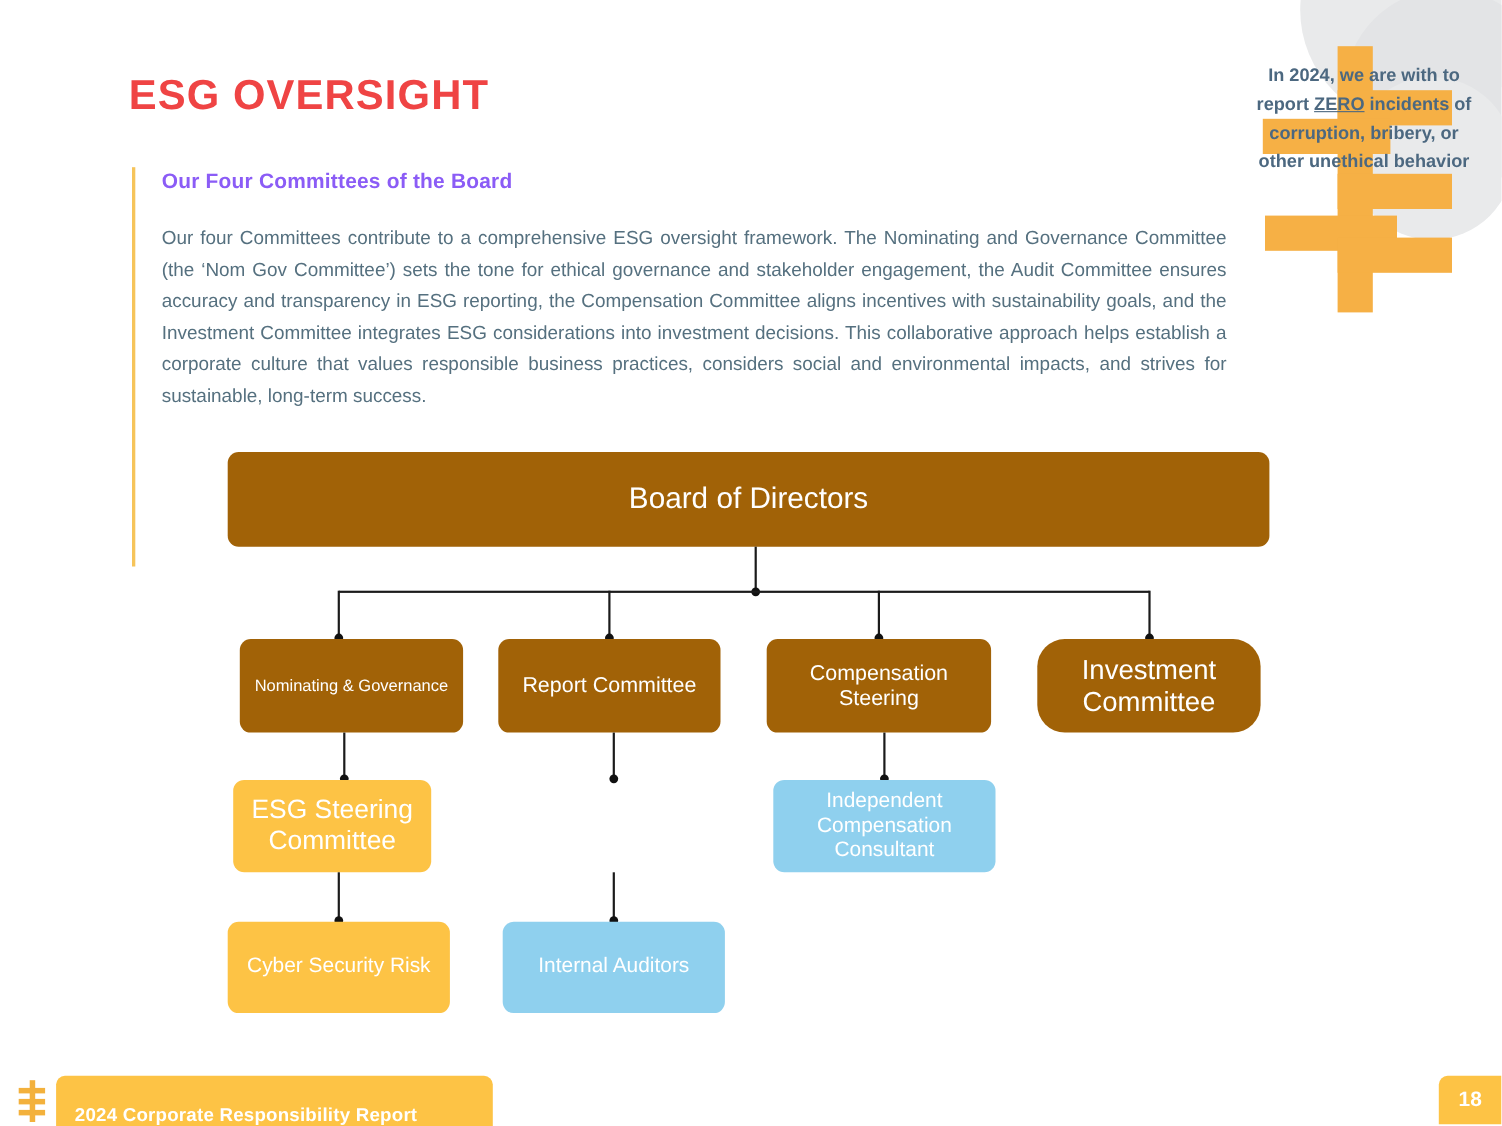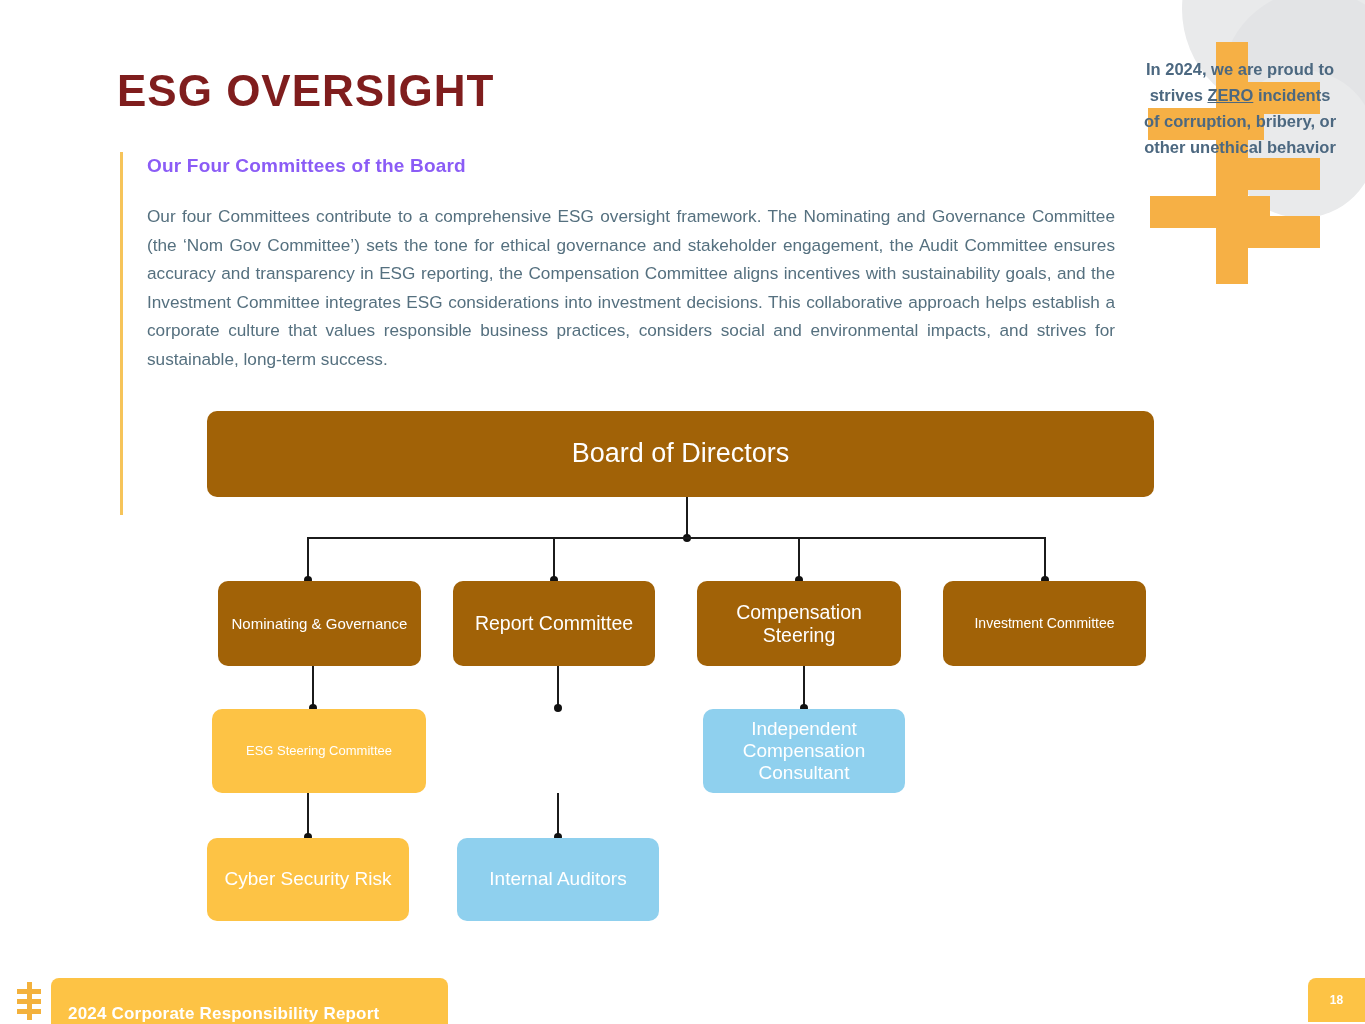--- a/index.html
+++ b/index.html
@@ -38,22 +38,22 @@
   .ob-vert      { left:76px;  top:42px;  width:32px;  height:242px; }
   .ob-r1        { left:76px;  top:82px;  width:104px; height:32px; }
   .ob-r2        { left:8px;   top:108px; width:116px; height:32px; }
   .ob-r3        { left:76px;  top:158px; width:104px; height:32px; }
   .ob-r4        { left:10px;  top:196px; width:120px; height:32px; }
   .ob-r5        { left:76px;  top:216px; width:104px; height:32px; }
 
   
   .page-title{
     position:absolute; left:117px; top:66px;
-    font-size:44px; font-weight:bold; letter-spacing:1px;
-    color:#7f1d1d;
+    font-size:38px; font-weight:bold; letter-spacing:1px;
+    color:#ef4444;
   }
 
   
   .accent-rule{
     position:absolute; left:120px; top:152px;
     width:3px; height:363px; background:#F6C45A;
   }
 
   
   .subhead{
@@ -82,23 +82,23 @@
   }
   .node.dark   { background:#a16207; }
   .node.orange { background:#FDC345; }
   .node.lblue  { background:#8FD0EE; }
 
   .n-board{ left:207px; top:411px; width:947px; height:86px; font-size:27px; }
 
   .n-nom { left:218px; top:581px; width:203px; height:85px; font-size:15px; }
   .n-aud { left:453px; top:581px; width:202px; height:85px; font-size:19.5px; }
   .n-com { left:697px; top:581px; width:204px; height:85px; font-size:19.5px; }
-  .n-inv { left:943px; top:581px; width:203px; height:85px; font-size:14px; }
-
-  .n-esg  { left:212px; top:709px; width:214px; height:84px; font-size:13px; }
+  .n-inv { left:943px; top:581px; width:203px; height:85px; font-size:25px;border-radius:25px; }
+
+  .n-esg  { left:212px; top:709px; width:180px; height:84px; font-size:24px; }
   .n-ind  { left:457px; top:709px; width:202px; height:84px; font-size:19px; }
   .n-icc  { left:703px; top:709px; width:202px; height:84px; font-size:19px; }
 
   .n-cyb  { left:207px; top:838px; width:202px; height:83px; font-size:19px; }
   .n-int  { left:457px; top:838px; width:202px; height:83px; font-size:19px; }
 
   .conn{ position:absolute; background:#1b1b1b; }
   .conn.v{ width:2px; }
   .conn.h{ height:2px; }
   .dot{
@@ -125,21 +125,21 @@
   .fl-v { left:13px; top:0px;  width:5px;  height:38px; }
   .fl-h1{ left:3px;  top:7px;  width:24px; height:5px; }
   .fl-h2{ left:3px;  top:17px; width:24px; height:5px; }
   .fl-h3{ left:3px;  top:27px; width:24px; height:5px; }
 
   .page-badge{
     position:absolute; left:1308px; top:978px;
     width:57px; height:44px; background:#FDC345;
     border-radius:8px 0 0 0;
     display:flex; align-items:center; justify-content:center;
-    color:#ffffff; font-weight:bold; font-size:12px;
+    color:#ffffff; font-weight:bold; font-size:19px;
   }
 
   .callout{
     position:absolute; left:1140px; top:56px;
     width:200px;
     text-align:center;
     font-size:16.5px; line-height:26px;
     font-weight:bold; color:#4C6880;
   }
   .callout u{ text-decoration:underline; }
@@ -156,21 +156,21 @@
   <div class="cross-wrap">
     <i class="ob-vert"></i>
     <i class="ob-r1"></i>
     <i class="ob-r2"></i>
     <i class="ob-r3"></i>
     <i class="ob-r4"></i>
     <i class="ob-r5"></i>
   </div>
 
   <div class="callout">
-    <span>In 2024, we are proud to strives </span><u>ZERO</u><span> incidents of corruption, bribery, or other unethical behavior</span>
+    <span>In 2024, we are with to report </span><u>ZERO</u><span> incidents of corruption, bribery, or other unethical behavior</span>
   </div>
 
   <div class="page-title">ESG OVERSIGHT</div>
 
   <div class="accent-rule"></div>
 
   <div class="subhead">Our Four Committees of the Board</div>
   <div class="body-copy">Our four Committees contribute to a comprehensive ESG oversight framework. The Nominating and Governance Committee (the ‘Nom Gov Committee’) sets the tone for ethical governance and stakeholder engagement, the Audit Committee ensures accuracy and transparency in ESG reporting, the Compensation Committee aligns incentives with sustainability goals, and the Investment Committee integrates ESG considerations into investment decisions. This collaborative approach helps establish a corporate culture that values responsible business practices, considers social and environmental impacts, and strives for sustainable, long-term success.</div>
 
   <div class="chart">

